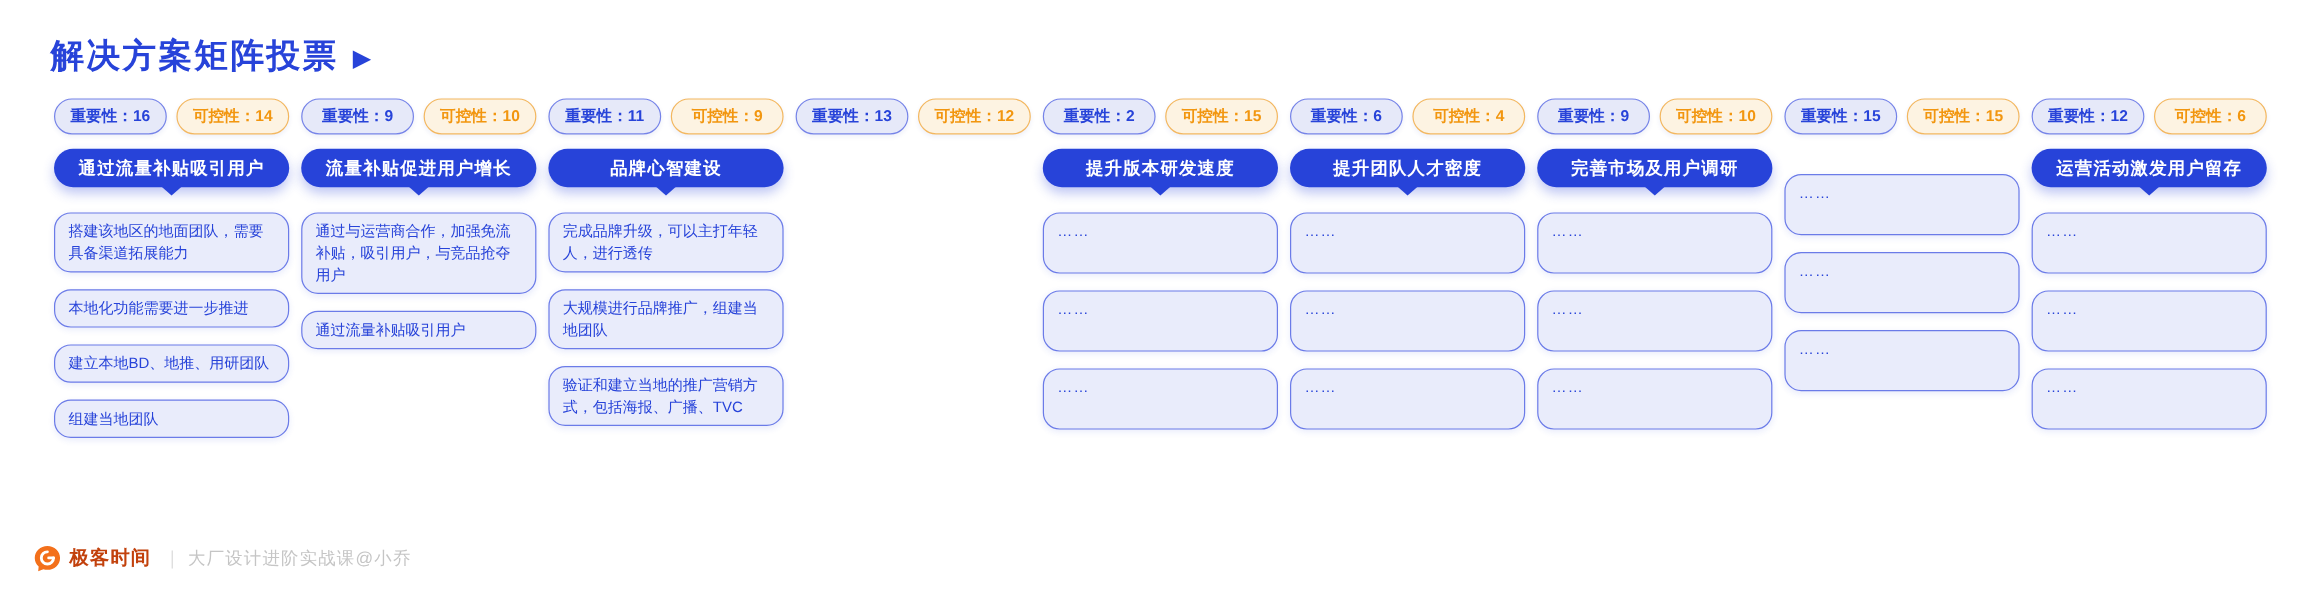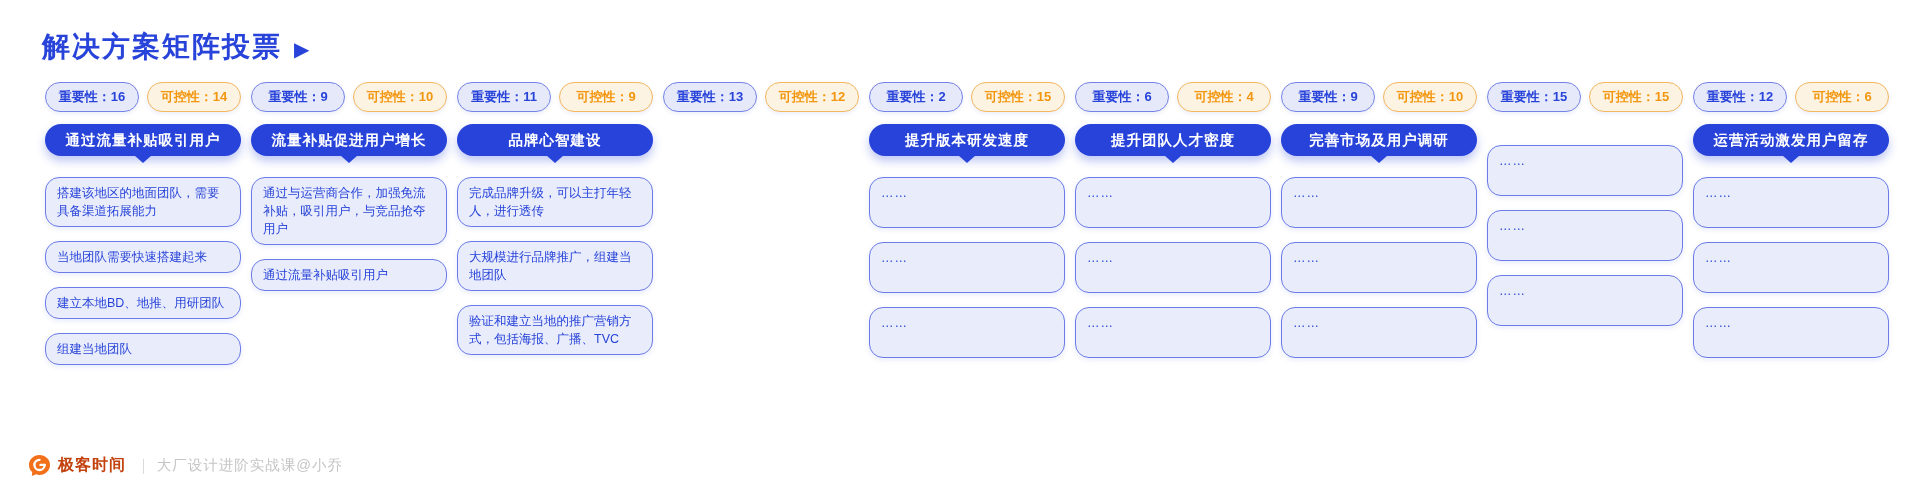--- a/index.html
+++ b/index.html
@@ -58,21 +58,21 @@
 
   <div class="board">
   <div class="column">
     <div class="badges">
       <span class="badge badge-importance">重要性：16</span>
       <span class="badge badge-control">可控性：14</span>
     </div>
     <div class="col-header">通过流量补贴吸引用户</div>
     <div class="cards">
           <div class="card">搭建该地区的地面团队，需要具备渠道拓展能力</div>
-          <div class="card">当地团队需要快速搭建起来</div>
+          <div class="card">本地化功能需要进一步推进</div>
           <div class="card">建立本地BD、地推、用研团队</div>
           <div class="card">组建当地团队</div>
         </div>
   </div>
 
   <div class="column">
     <div class="badges">
       <span class="badge badge-importance">重要性：9</span>
       <span class="badge badge-control">可控性：10</span>
     </div>

